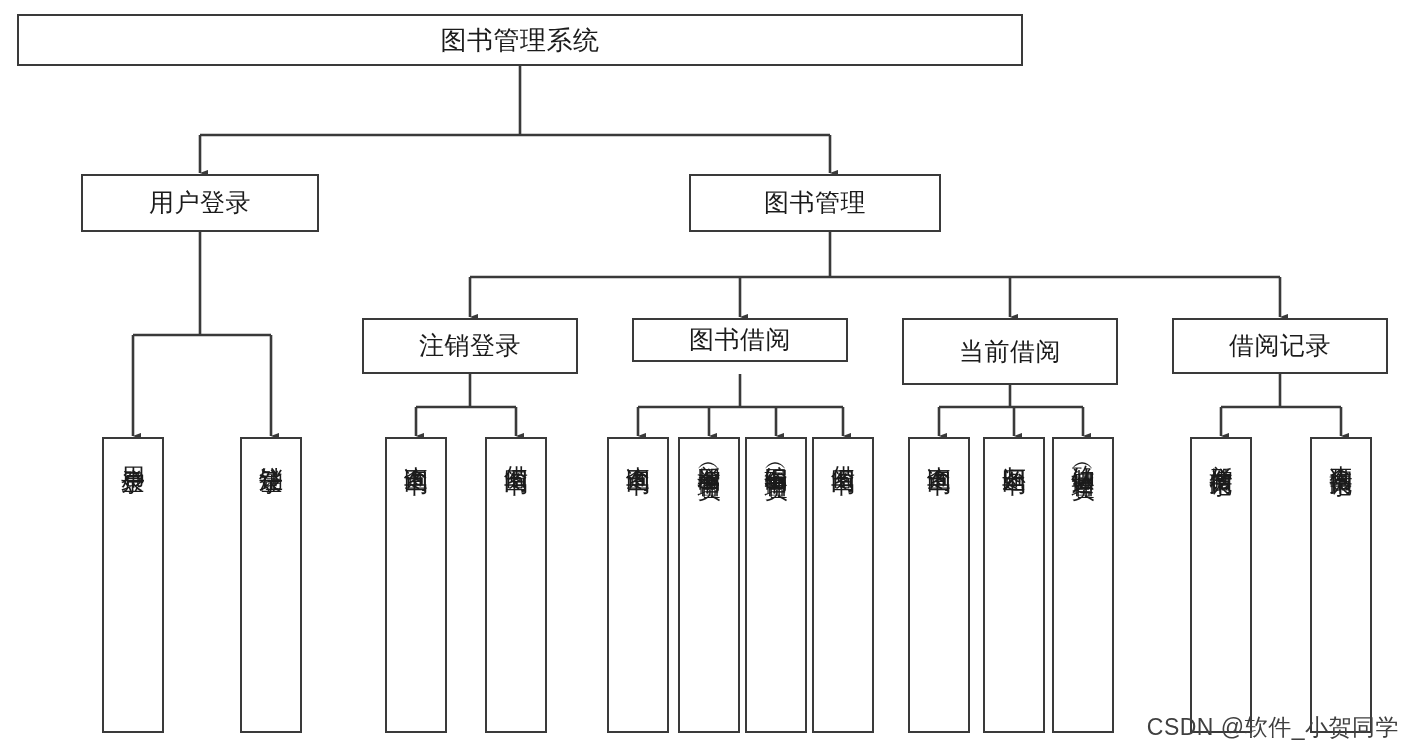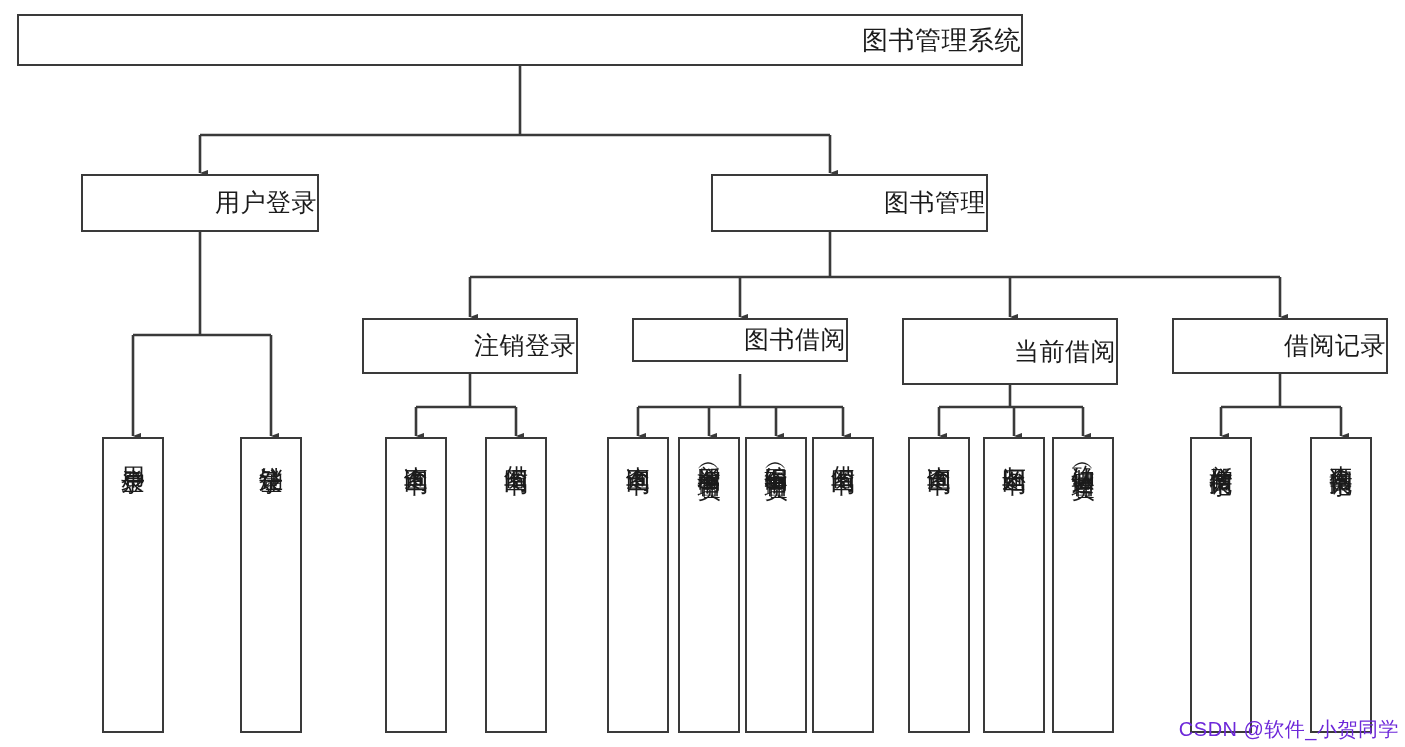--- a/index.html
+++ b/index.html
@@ -26,21 +26,21 @@
     height: 747px;
     pointer-events: none;
   }
   .node {
     position: absolute;
     box-sizing: border-box;
     background: #ffffff;
     border: 2.5px solid #3a3a3a;
     display: flex;
     align-items: center;
-    justify-content: flex-end;
+    justify-content: center;
     color: #1b1b1b;
     z-index: 2;
   }
   .node .label {
     display: block;
     text-align: center;
     line-height: 1.18;
     letter-spacing: 0.5px;
   }
   
@@ -66,22 +66,22 @@
     white-space: nowrap;
     -webkit-writing-mode: vertical-rl;
   }
   .node.v.tall .label {
     font-size: 23px;
   }
   .watermark {
     position: absolute;
     right: 6px;
     bottom: 4px;
-    font-size: 20px;
-    color: #6d28d9;
+    font-size: 23px;
+    color: #404040;
     z-index: 5;
     white-space: nowrap;
     letter-spacing: 0.5px;
   }
 </style>
 </head>
 <body>
 
 <div id="canvas">
   <svg id="edges" viewBox="0 0 1405 747" width="1405" height="747" xmlns="http://www.w3.org/2000/svg">
@@ -127,21 +127,21 @@
       </g>
   </svg>
 
   <div id="nodes-layer">
       <div class="node h root" style="left: 17px; top: 14px; width: 1006px; height: 52px;">
         <span class="label">图书管理系统</span>
       </div>
       <div class="node h" style="left: 81px; top: 174px; width: 238px; height: 58px;">
         <span class="label">用户登录</span>
       </div>
-      <div class="node h" style="left: 711px; top: 174px; width: 277px; height: 58px;">
+      <div class="node h" style="left: 689px; top: 174px; width: 252px; height: 58px;">
         <span class="label">图书管理</span>
       </div>
       <div class="node h" style="left: 362px; top: 318px; width: 216px; height: 56px;">
         <span class="label">注销登录</span>
       </div>
       <div class="node h" style="left: 632px; top: 318px; width: 216px; height: 44px;">
         <span class="label">图书借阅</span>
       </div>
       <div class="node h" style="left: 902px; top: 318px; width: 216px; height: 67px;">
         <span class="label">当前借阅</span>

